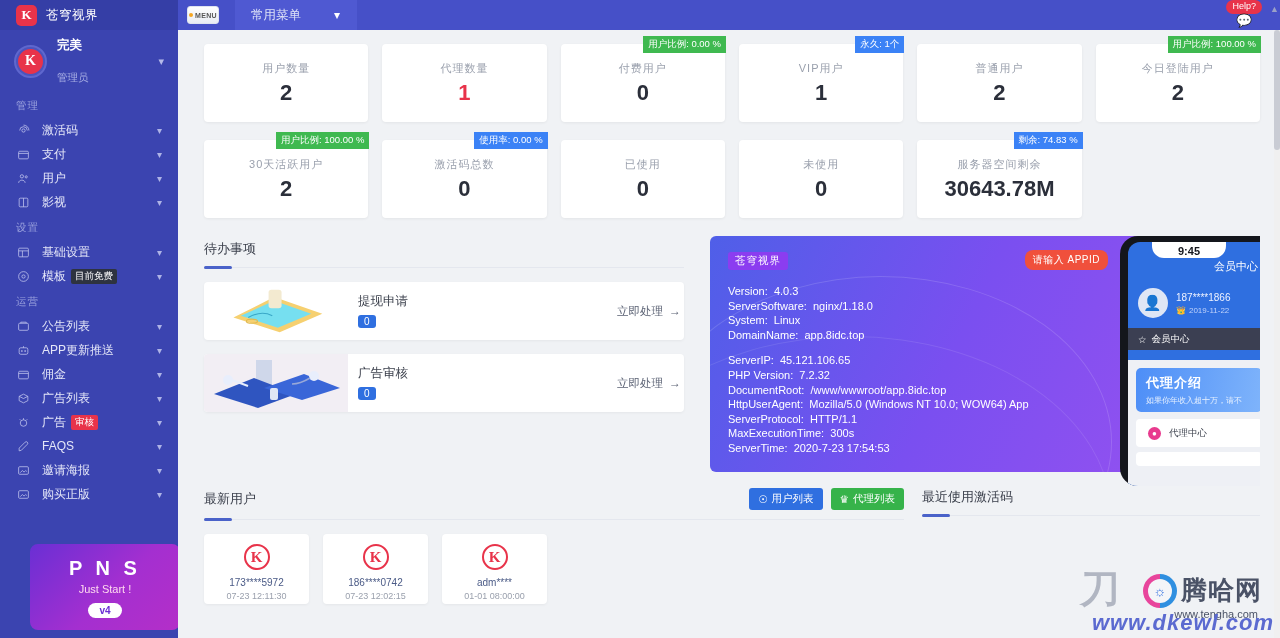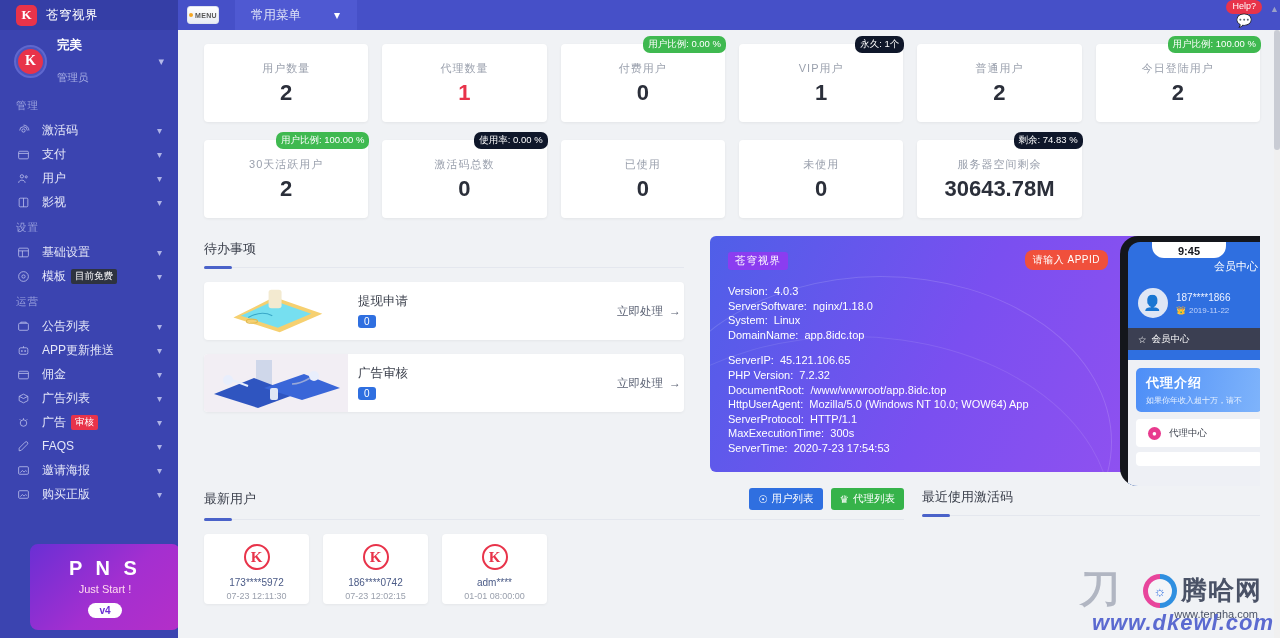--- a/index.html
+++ b/index.html
@@ -137,25 +137,25 @@
     background:#fff; border-radius:4px; height: 78px;
     box-shadow: 0 1px 3px rgba(0,0,0,.06);
     position:relative; display:flex; flex-direction:column;
     align-items:center; justify-content:center;
   }
   .stat-label { color:#9aa0ad; font-size:11px; letter-spacing:1px; }
   .stat-value { font-size:22px; font-weight:bold; color:#2b2f3a; margin-top:4px; }
   .stat-value.red { color:#e8334a; }
   .stat-badge {
     position:absolute; top:-8px; right:-1px;
-    font-size:9.5px; color:#fff; padding:2px 5px; border-radius:7px;
+    font-size:9.5px; color:#fff; padding:2px 5px; border-radius:0;
     white-space:nowrap;
   }
   .badge-green { background:#3fb950; }
-  .badge-red { background:#0f172a; }
+  .badge-red { background:#3b82f6; }
   .stat-grid.row2 { margin-top: 18px; }
 
   
   .section-head { margin-top: 18px; position:relative; }
   .section-title { font-size:13px; color:#3a3f4b; }
   .section-rule { height:1px; background:#e4e7ee; margin-top:9px; position:relative; }
   .section-rule::before {
     content:""; position:absolute; left:0; top:-1px; width:28px; height:3px;
     background:#4a62c9; border-radius:2px;
   }

